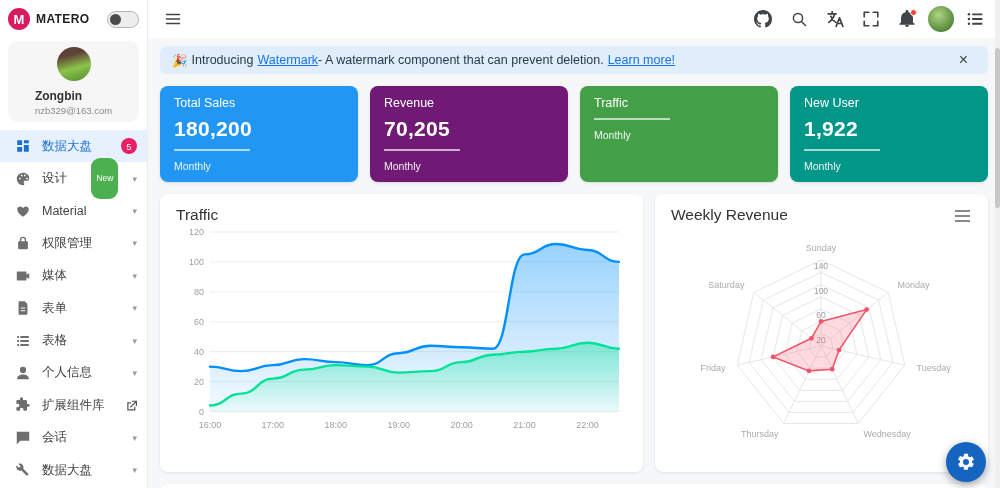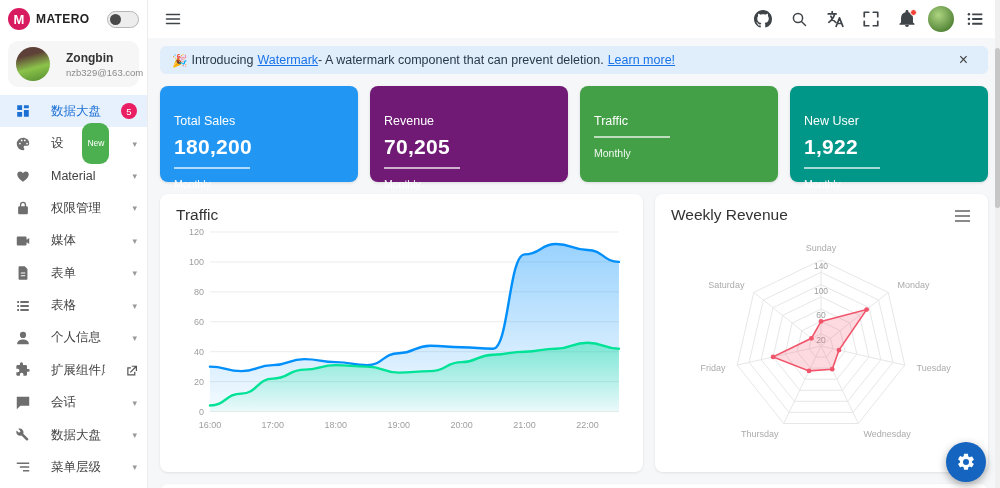--- a/index.html
+++ b/index.html
@@ -8,27 +8,27 @@
   .screen { width:1000px; height:488px; display:flex; position:relative; overflow:hidden; }
 
   
   .sidebar { width:148px; min-width:148px; background:#fff; border-right:1px solid #ececec; display:flex; flex-direction:column; z-index:3; }
   .logo-row { height:38px; display:flex; align-items:center; padding:0 8px; gap:6px; }
   .logo-badge { width:22px; height:22px; border-radius:50%; background:#d81b60; color:#fff; font-weight:bold; font-size:13px; display:flex; align-items:center; justify-content:center; }
   .brand-name { font-weight:700; font-size:12px; letter-spacing:.4px; color:#222; flex:1; }
   .toggle { width:32px; height:17px; border-radius:9px; background:#ededed; border:1px solid #b5b5b5; position:relative; cursor:pointer; }
   .toggle .knob { position:absolute; left:2px; top:2px; width:11px; height:11px; border-radius:50%; background:#4a4a4a; }
 
-  .user-card { margin:3px 8px 8px; background:#f6f6f7; border-radius:10px; padding:6px 8px; display:flex; align-items:center; gap:16px; }
+  .user-card { margin:3px 8px 8px; background:#f6f6f7; border-radius:10px; padding:6px 8px; display:flex; align-items:center; gap:8px;flex-direction:column; }
   .avatar { width:34px; height:34px; min-width:34px; border-radius:50%; background:linear-gradient(165deg,#5d4037 26%,#8bc34a 60%,#558b2f); }
   .user-name { font-size:12px; font-weight:600; color:#333; }
   .user-email { font-size:9.5px; color:#8a8a8a; margin-top:2px; }
 
   .nav { flex:1; overflow:hidden; }
-  .nav-item { height:32.4px; display:flex; align-items:center; gap:19px; padding:0 10px 0 14px; font-size:12.5px; color:#424242; cursor:pointer; }
+  .nav-item { height:32.4px; display:flex; align-items:center; gap:10px; padding:0 10px 0 14px; font-size:12.5px; color:#424242; cursor:pointer; }
   .nicon { width:18px; height:18px; min-width:18px; display:flex; align-items:center; justify-content:center; }
   .nicon svg { width:16px; height:16px; fill:#6e6e6e; }
   .nav-item.active { background:#e7f1fe; color:#1b6fd3; }
   .nav-item.active .nicon svg { fill:#1b6fd3; }
   .nlabel { white-space:nowrap; overflow:hidden; }
   .badge-count { margin-left:auto; background:#e91e63; min-width:16px; height:16px; border-radius:50%; color:#fff; font-size:9.5px; display:flex; align-items:center; justify-content:center; }
   .badge-new { margin-left:auto; background:#4caf50; color:#fff; font-size:8.5px; padding:16px 5px; border-radius:9px; line-height:1; }
   .chev { color:#9a9a9a; font-size:9px; margin-left:auto; }
   .chev.after-badge { margin-left:4px; }
   .ext-icon { margin-left:auto; display:flex; }
@@ -45,21 +45,21 @@
   .header-avatar { width:26px; height:26px; border-radius:50%; background:radial-gradient(circle at 40% 35%, #aed581, #33691e); cursor:pointer; }
 
   .content { flex:1; background:#f6f7f9; padding:8px 12px; position:relative; overflow:hidden; }
 
   .banner { background:#e0eefb; border-radius:6px; height:28px; display:flex; align-items:center; padding:0 12px; font-size:12.5px; color:#28394a; }
   .banner span { margin-right:4px; white-space:nowrap; }
   .banner a { color:#1a73e8; cursor:pointer; text-decoration:underline; }
   .banner .close { margin-left:auto; color:#444; font-size:16px; line-height:1; cursor:pointer; padding:2px 4px; }
 
   .stats { display:grid; grid-template-columns:repeat(4,1fr); gap:12px; margin-top:12px; }
-  .stat-card { border-radius:8px; color:#fff; padding:28px 14px; height:96px; box-shadow:0 1px 3px rgba(0,0,0,.12); }
+  .stat-card { border-radius:8px; color:#fff; padding:10px 14px; height:96px; box-shadow:0 1px 3px rgba(0,0,0,.12); }
   .stat-title { font-size:12.5px; font-weight:500; }
   .stat-value { font-size:21px; font-weight:700; margin-top:7px; letter-spacing:.3px; }
   .stat-line { width:76px; height:2px; background:rgba(255,255,255,.65); margin:8px 0 9px; }
   .stat-period { font-size:10.5px; opacity:.92; }
 
   .charts { display:grid; grid-template-columns:1.45fr 1fr; gap:12px; margin-top:12px; }
   .chart-card { background:#fff; border-radius:8px; box-shadow:0 1px 3px rgba(0,0,0,.09); padding:12px 16px; height:278px; overflow:hidden; }
   .chart-card-head { display:flex; align-items:flex-start; justify-content:space-between; }
   .chart-title { font-size:15.5px; font-weight:500; color:#333; }
   .legend { display:flex; justify-content:flex-end; gap:14px; font-size:10.5px; color:#555; margin:4px 4px 2px 0; }

